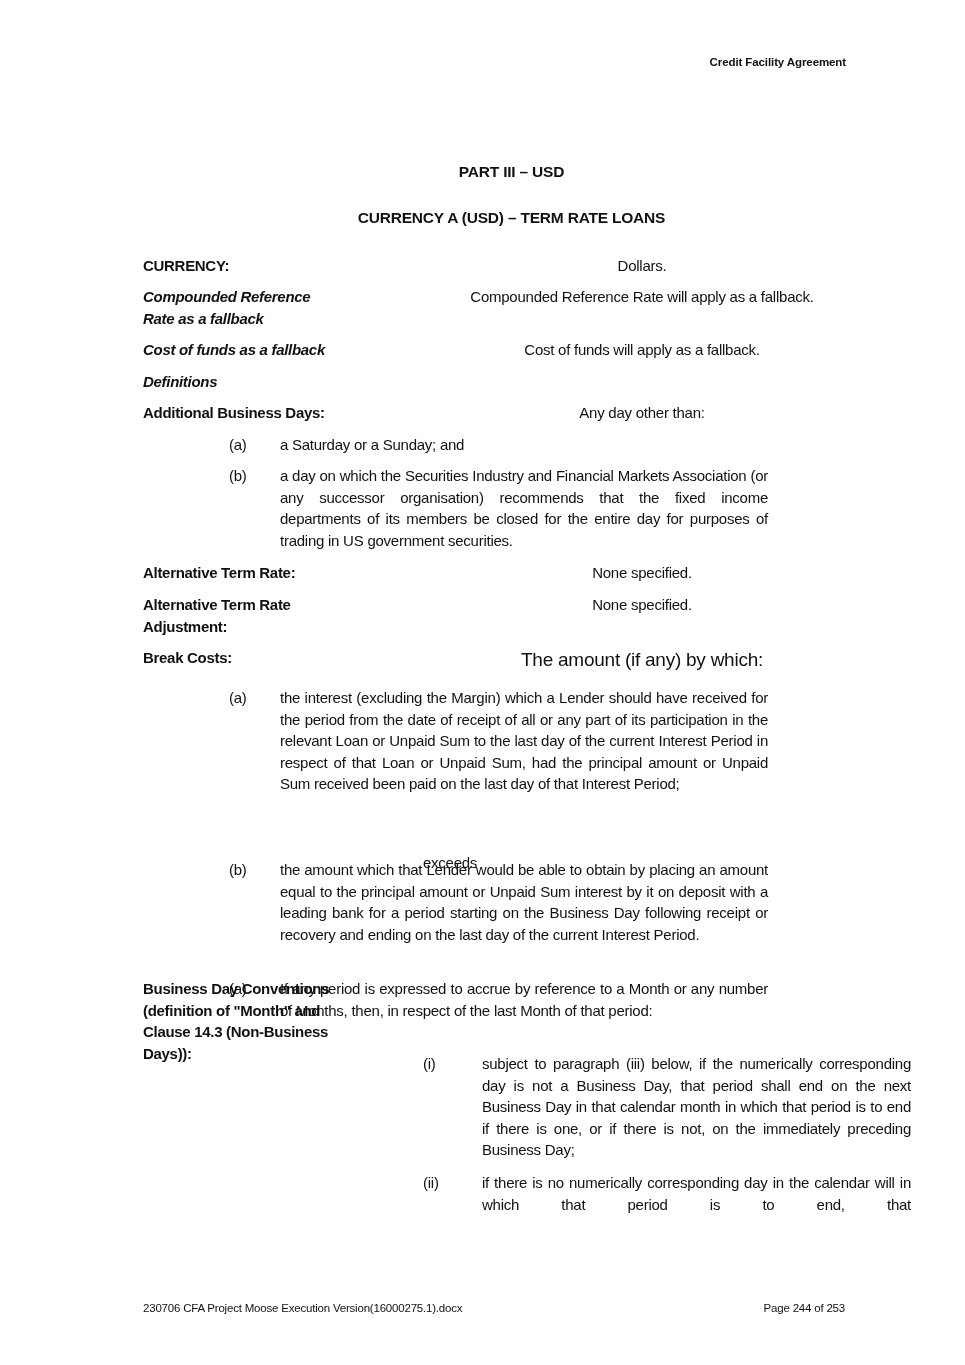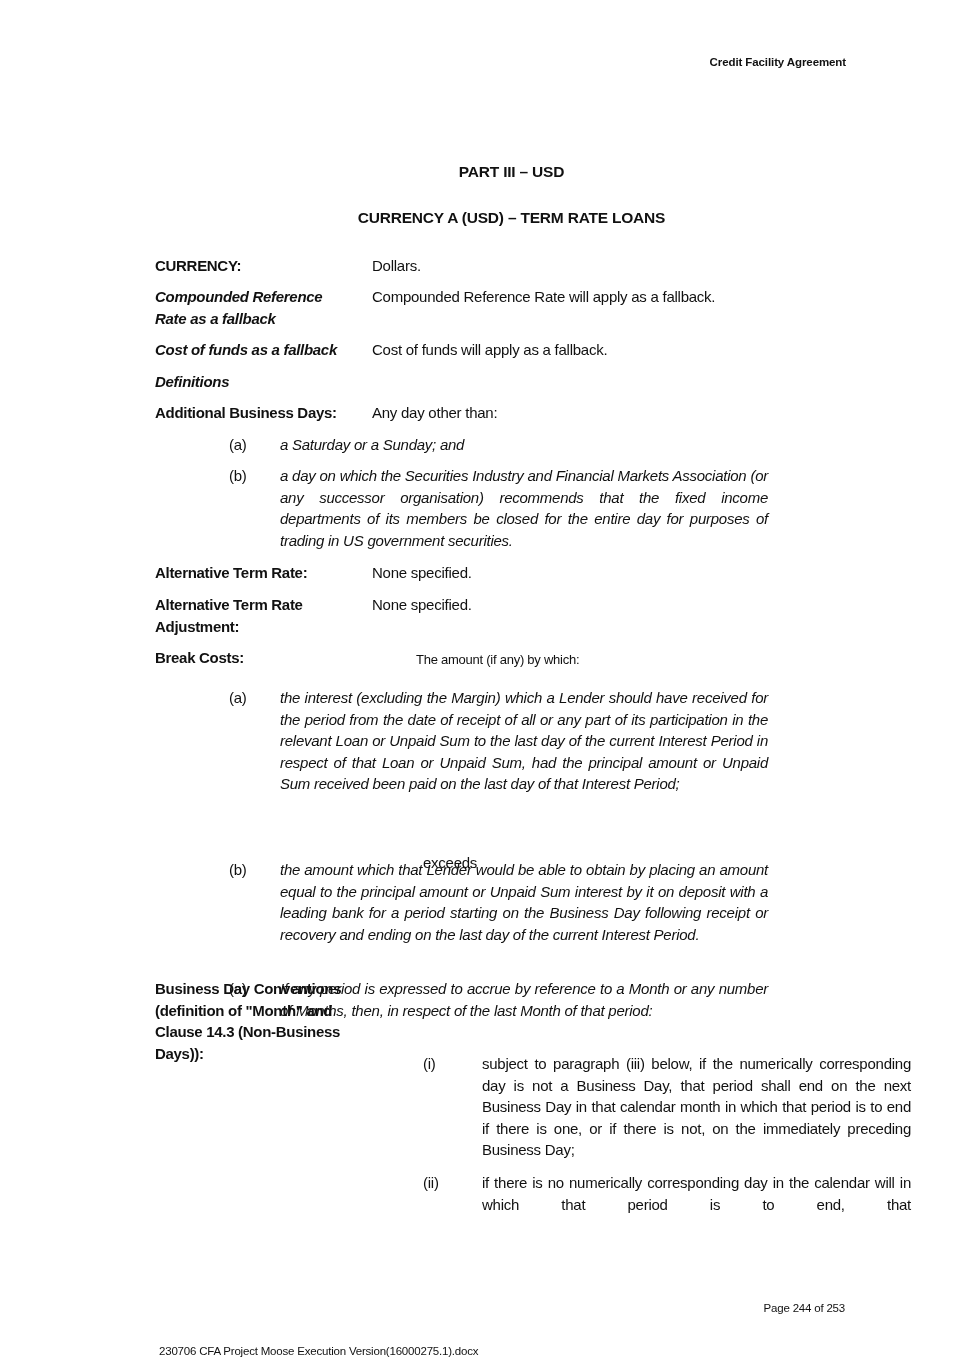--- a/index.html
+++ b/index.html
@@ -9,32 +9,32 @@
     }
     .header {
       position: absolute; top: 56px; right: 119px;
       font-size: 11.5px; font-weight: bold; letter-spacing: -0.1px; text-align: right;
     }
     .title {
       position: absolute; left: 0; width: 965px; text-align: center;
       font-size: 15.5px; font-weight: bold; letter-spacing: -0.2px; margin-left: 29px;
     }
     .row { position: absolute; left: 143px; width: 770px; font-size: 15px; line-height: 21.6px; }
-    .label { position: absolute; left: 12px; top: 0; width: 215px; font-weight: bold; letter-spacing: -0.3px; }
+    .label { position: absolute; left: 0; top: 0; width: 215px; font-weight: bold; letter-spacing: -0.3px; }
     .label.italic { font-style: italic; }
-    .val { position: absolute; left: 229px; top: 0; width: 540px; letter-spacing: -0.25px; }
+    .val { position: absolute; left: 229px; top: 0; width: 540px; letter-spacing: -0.25px; text-align: center; }
     .item { position: absolute; left: 229px; width: 540px; font-size: 15px; line-height: 21.6px; letter-spacing: -0.25px; }
     .item .num { position: absolute; left: 0; top: 0; }
-    .item .txt { position: absolute; left: 51px; top: 0; width: 488px; text-align: justify; font-style: italic; }
+    .item .txt { position: absolute; left: 51px; top: 0; width: 488px; text-align: justify; }
     .subitem { position: absolute; left: 423px; width: 490px; font-size: 15px; line-height: 21.6px; letter-spacing: -0.25px; }
     .subitem .num { position: absolute; left: 0; top: 0; }
     .subitem .txt { position: absolute; left: 59px; top: 0; width: 429px; text-align: justify; }
     .exceeds { position: absolute; left: 423px; font-size: 15px; letter-spacing: -0.25px; margin-top: 26px; }
     .footer { position: absolute; top: 1302px; font-size: 11.5px; letter-spacing: -0.2px; }
-    .footer.left { left: 159px; margin-top: 43px; }
+    .footer.left { left: 143px; }
     .footer.right { right: 120px; }
   </style>
 </head>
 <body>
 
 <div class="header">Credit Facility Agreement</div>
 
 <div class="title" style="top:163px;">PART III – USD</div>
 <div class="title" style="top:209px;">CURRENCY A (USD) – TERM RATE LOANS</div>
 
@@ -75,21 +75,21 @@
   <div class="val">None specified.</div>
 </div>
 
 <div class="row" style="top:594px;">
   <div class="label" style="width:190px;">Alternative Term Rate Adjustment:</div>
   <div class="val">None specified.</div>
 </div>
 
 <div class="row" style="top:647px;">
   <div class="label">Break Costs:</div>
-  <div class="val" style="top:2px; font-size:13px;margin-left:44px;">The amount (if any) by which:</div>
+  <div class="val" style="top:2px; font-size:19px;">The amount (if any) by which:</div>
 </div>
 <div class="item" style="top:687px;">
   <span class="num">(a)</span>
   <span class="txt">the interest (excluding the Margin) which a Lender should have received for the period from the date of receipt of all or any part of its participation in the relevant Loan or Unpaid Sum to the last day of the current Interest Period in respect of that Loan or Unpaid Sum, had the principal amount or Unpaid Sum received been paid on the last day of that Interest Period;</span>
 </div>
 <div class="exceeds" style="top:828px;">exceeds</div>
 <div class="item" style="top:859px;">
   <span class="num">(b)</span>
   <span class="txt">the amount which that Lender would be able to obtain by placing an amount equal to the principal amount or Unpaid Sum interest by it on deposit with a leading bank for a period starting on the Business Day following receipt or recovery and ending on the last day of the current Interest Period.</span>
 </div>

